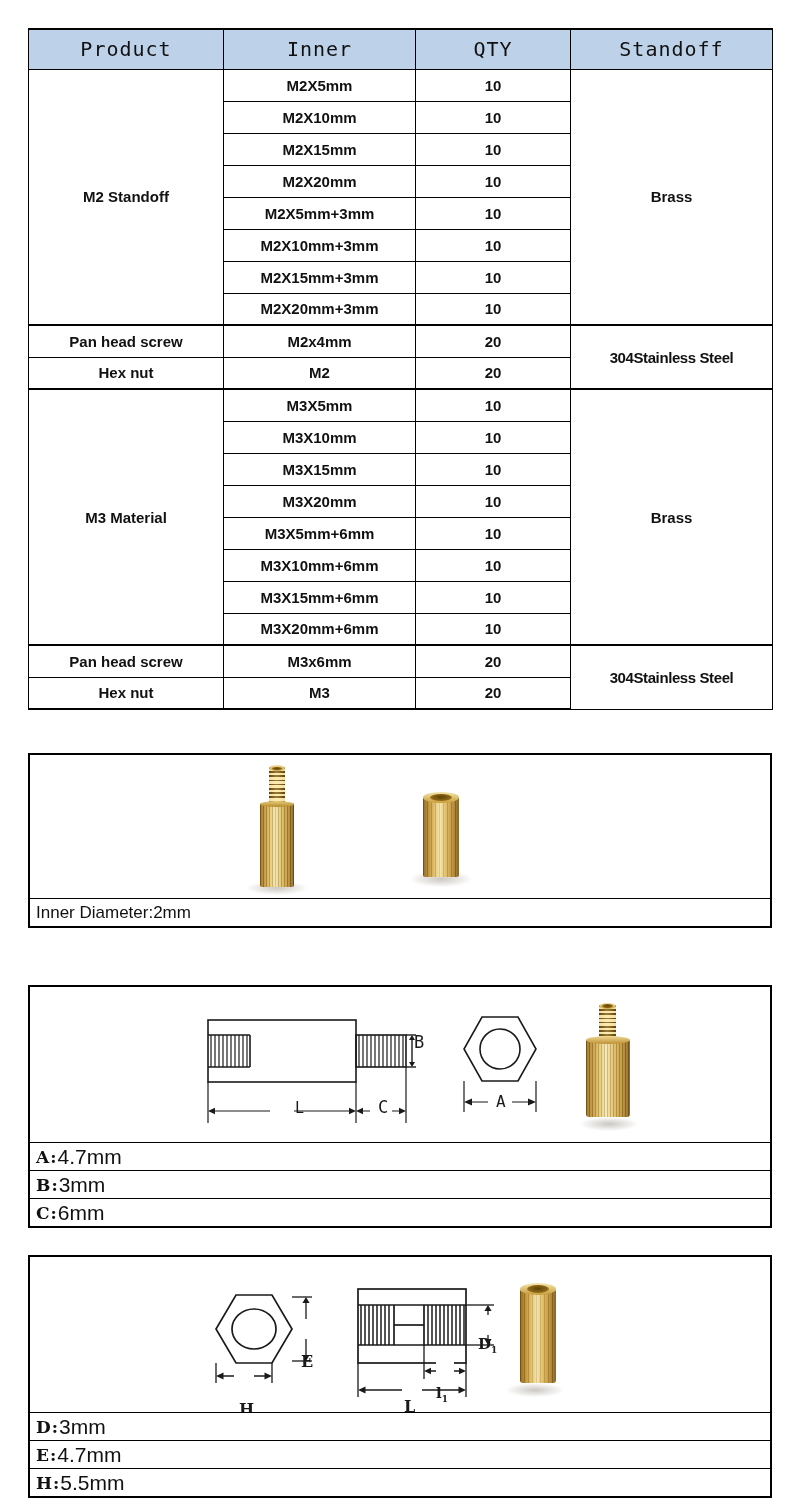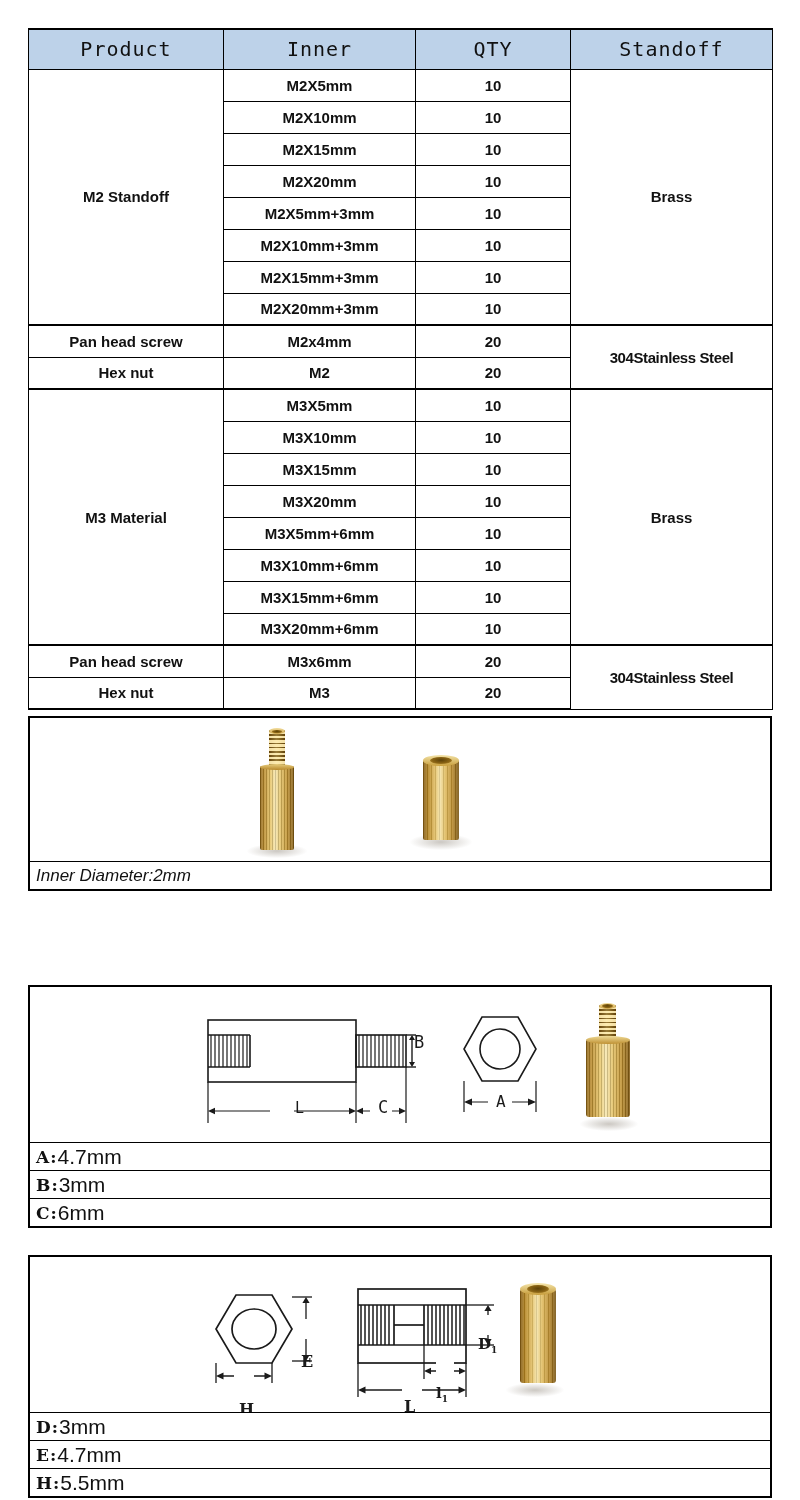--- a/index.html
+++ b/index.html
@@ -78,21 +78,21 @@
   }
   .dim-colon {
     font-family: "DejaVu Serif", serif;
     font-weight: 700;
     font-size: 17px;
     margin: 0 1px;
   }
   .dim-value { font-family: "Liberation Sans", sans-serif; font-size: 21px; }
 
   
-  #panel-diameter { top: 716px; font-style: italic; }
+  #panel-diameter { top: 753px; }
   #panel-diameter .panel-figure { height: 143px; }
   #panel-male     { top: 985px; }
   #panel-male .panel-figure { height: 155px; }
   #panel-female   { top: 1255px; }
   #panel-female .panel-figure { height: 155px; }
 
   
   .standoff { position: absolute; }
   .so-body {
     position: absolute;

